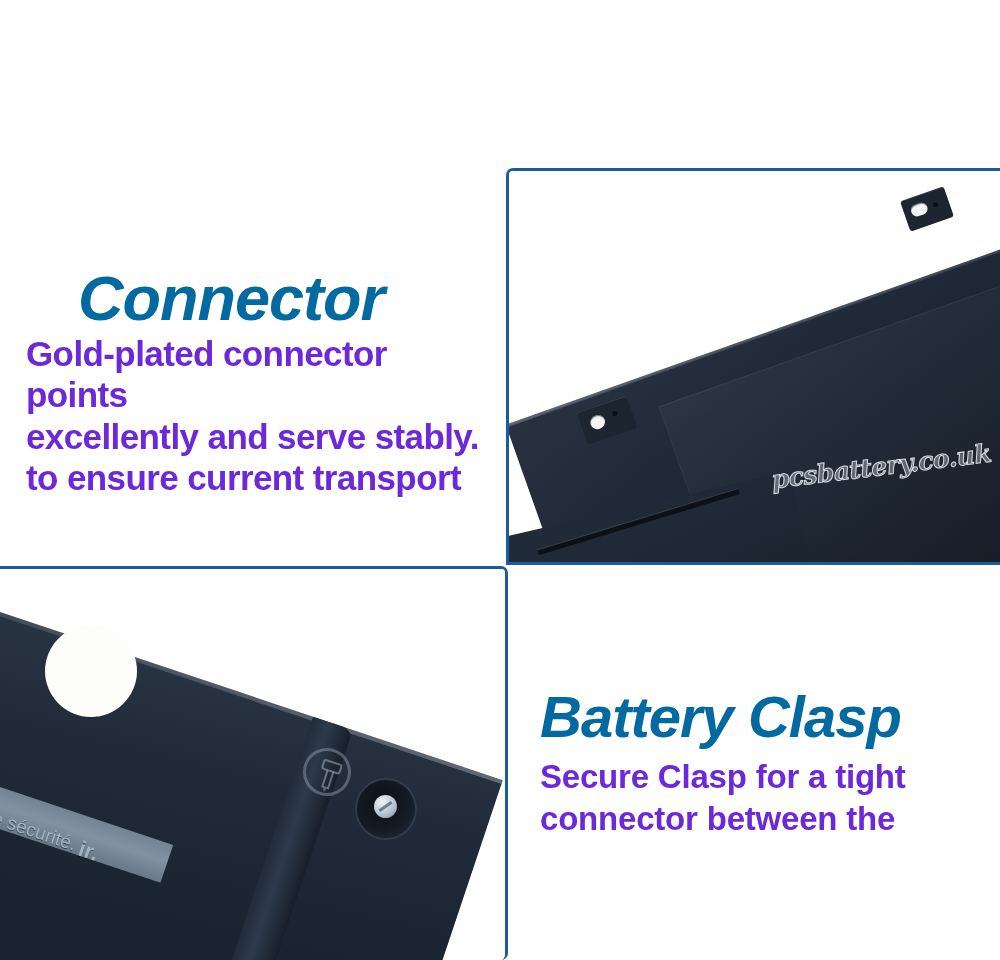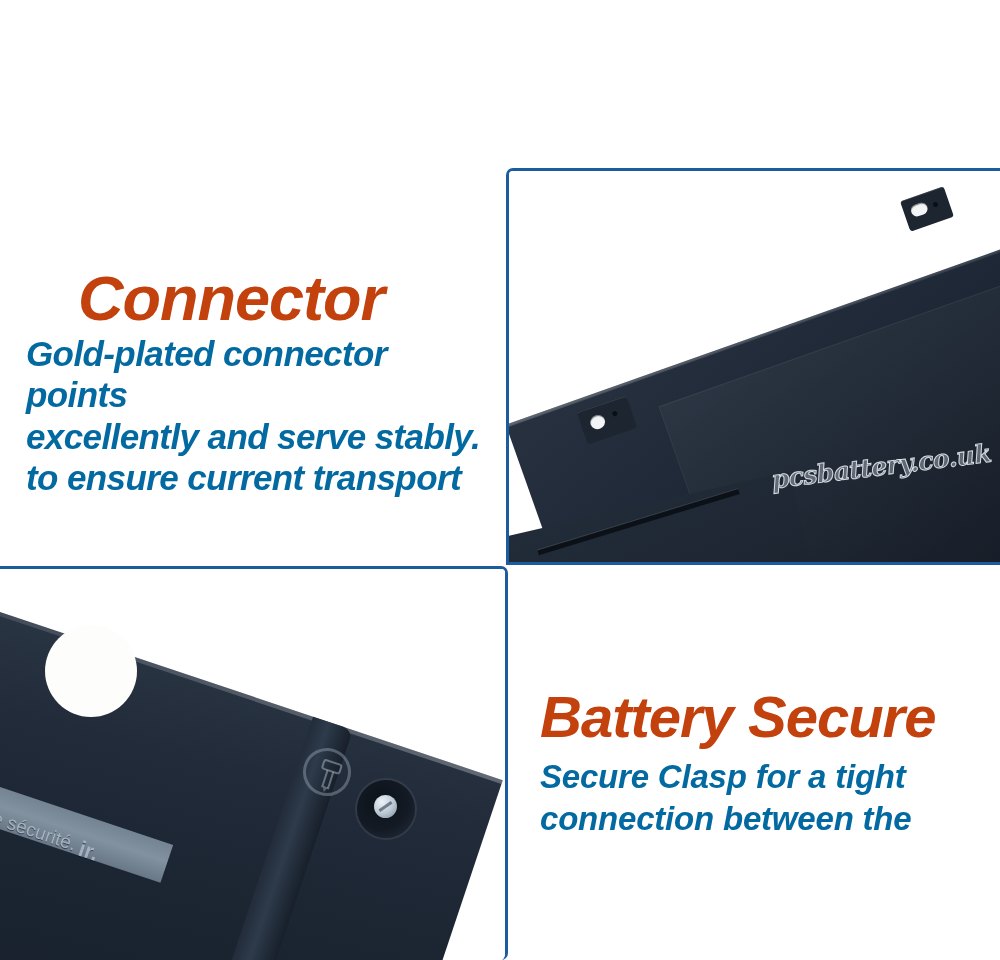--- a/index.html
+++ b/index.html
@@ -316,42 +316,41 @@
     position: absolute;
     left: 4px; top: 10px;
     width: 15px; height: 3px;
     background: rgba(60,75,90,0.65);
     transform: rotate(-35deg);
   }
 
   
   .headline {
     position: absolute;
-    color: #c2410c;
+    color: #0369a1;
     font-family: "Liberation Sans", sans-serif;
     font-weight: bold;
     font-style: italic;
     letter-spacing: -1px;
     white-space: nowrap;
   }
   #connector-heading {
     left: 78px;
     top: 262px;
     font-size: 63px;
   }
   #clasp-heading {
     left: 540px;
     top: 683px;
     font-size: 58px;
   }
   .body-copy {
     position: absolute;
-    color: #0369a1;
+    color: #6d28d9;
     font-family: "Liberation Sans", sans-serif;
-    font-style: italic;
     font-weight: bold;
   }
   #connector-body {
     left: 26px;
     top: 333px;
     width: 470px;
     font-size: 35px;
     line-height: 1.18;
     letter-spacing: -0.6px;
   }
@@ -423,20 +422,20 @@
   </div>
 
   <div class="headline" id="connector-heading">Connector</div>
 
   <div class="body-copy" id="connector-body">
     <span class="line">Gold-plated connector points</span>
     <span class="line">excellently and serve stably.</span>
     <span class="line">to ensure current transport</span>
   </div>
 
-  <div class="headline" id="clasp-heading">Battery Secure</div>
+  <div class="headline" id="clasp-heading">Battery Clasp</div>
 
   <div class="body-copy" id="clasp-body">
     <span class="line">Secure Clasp for a tight</span>
-    <span class="line">connection between the</span>
+    <span class="line">connector between the</span>
   </div>
 
 </div>
 
 </body></html>

